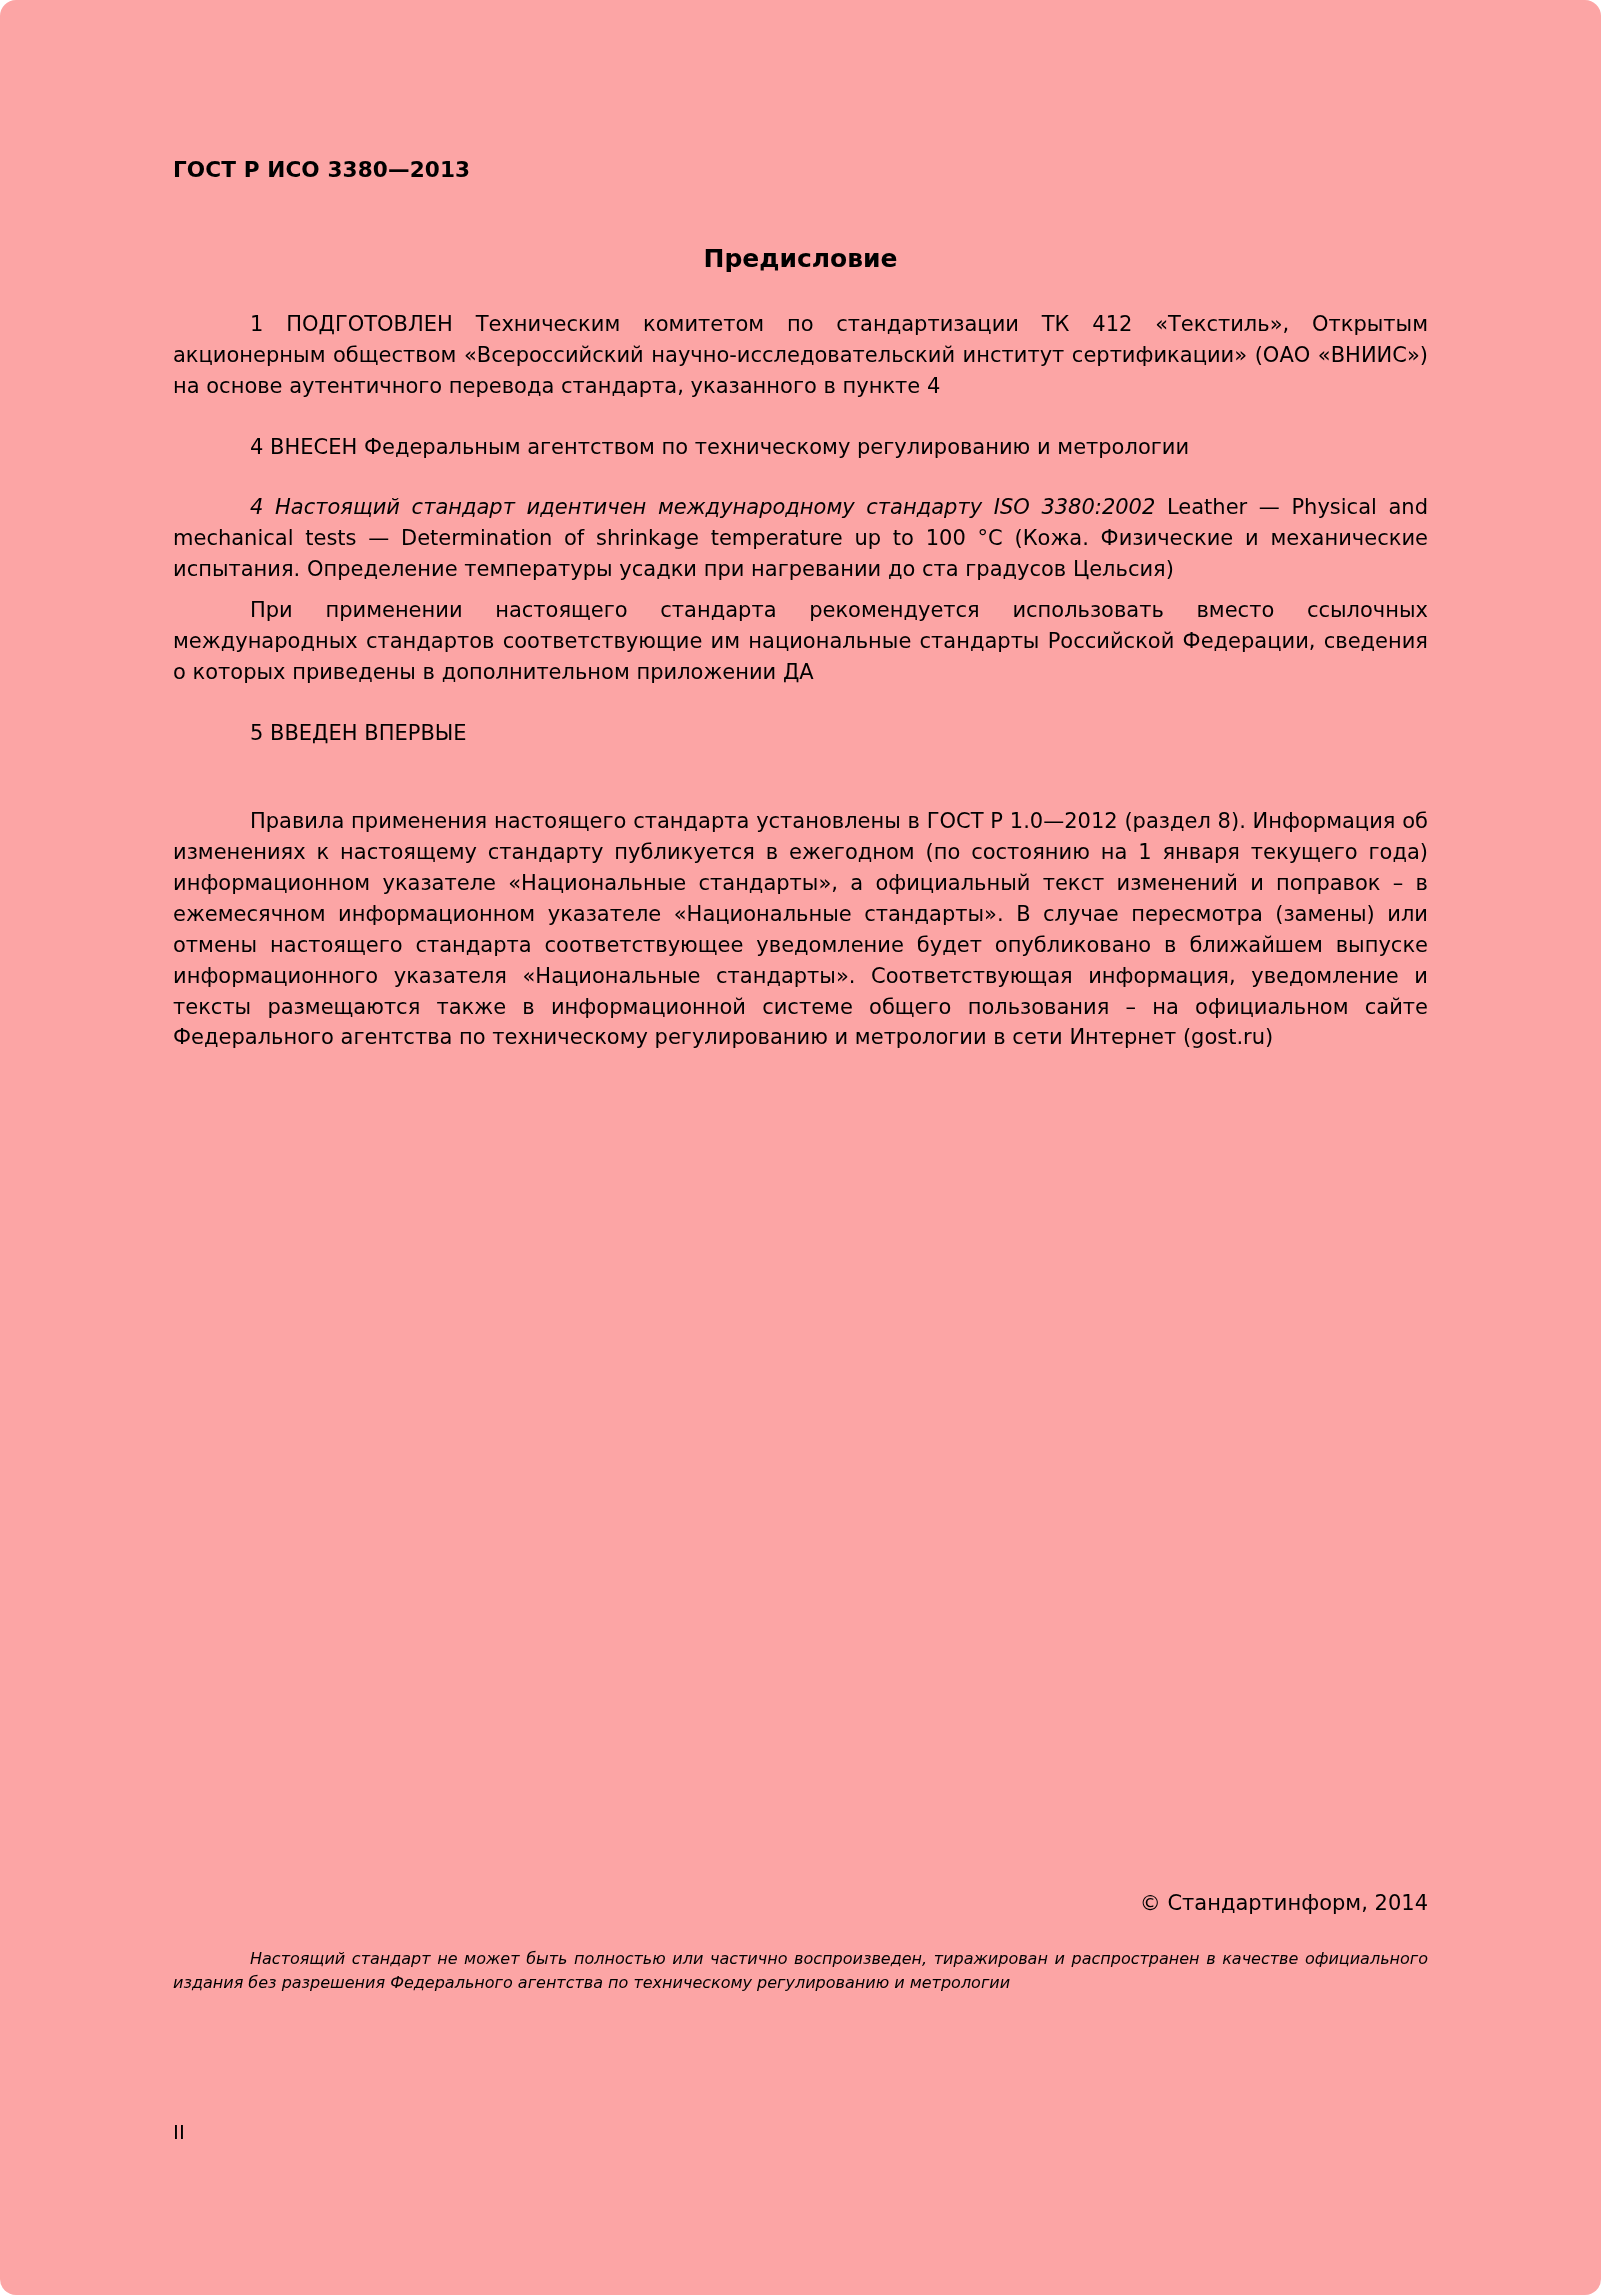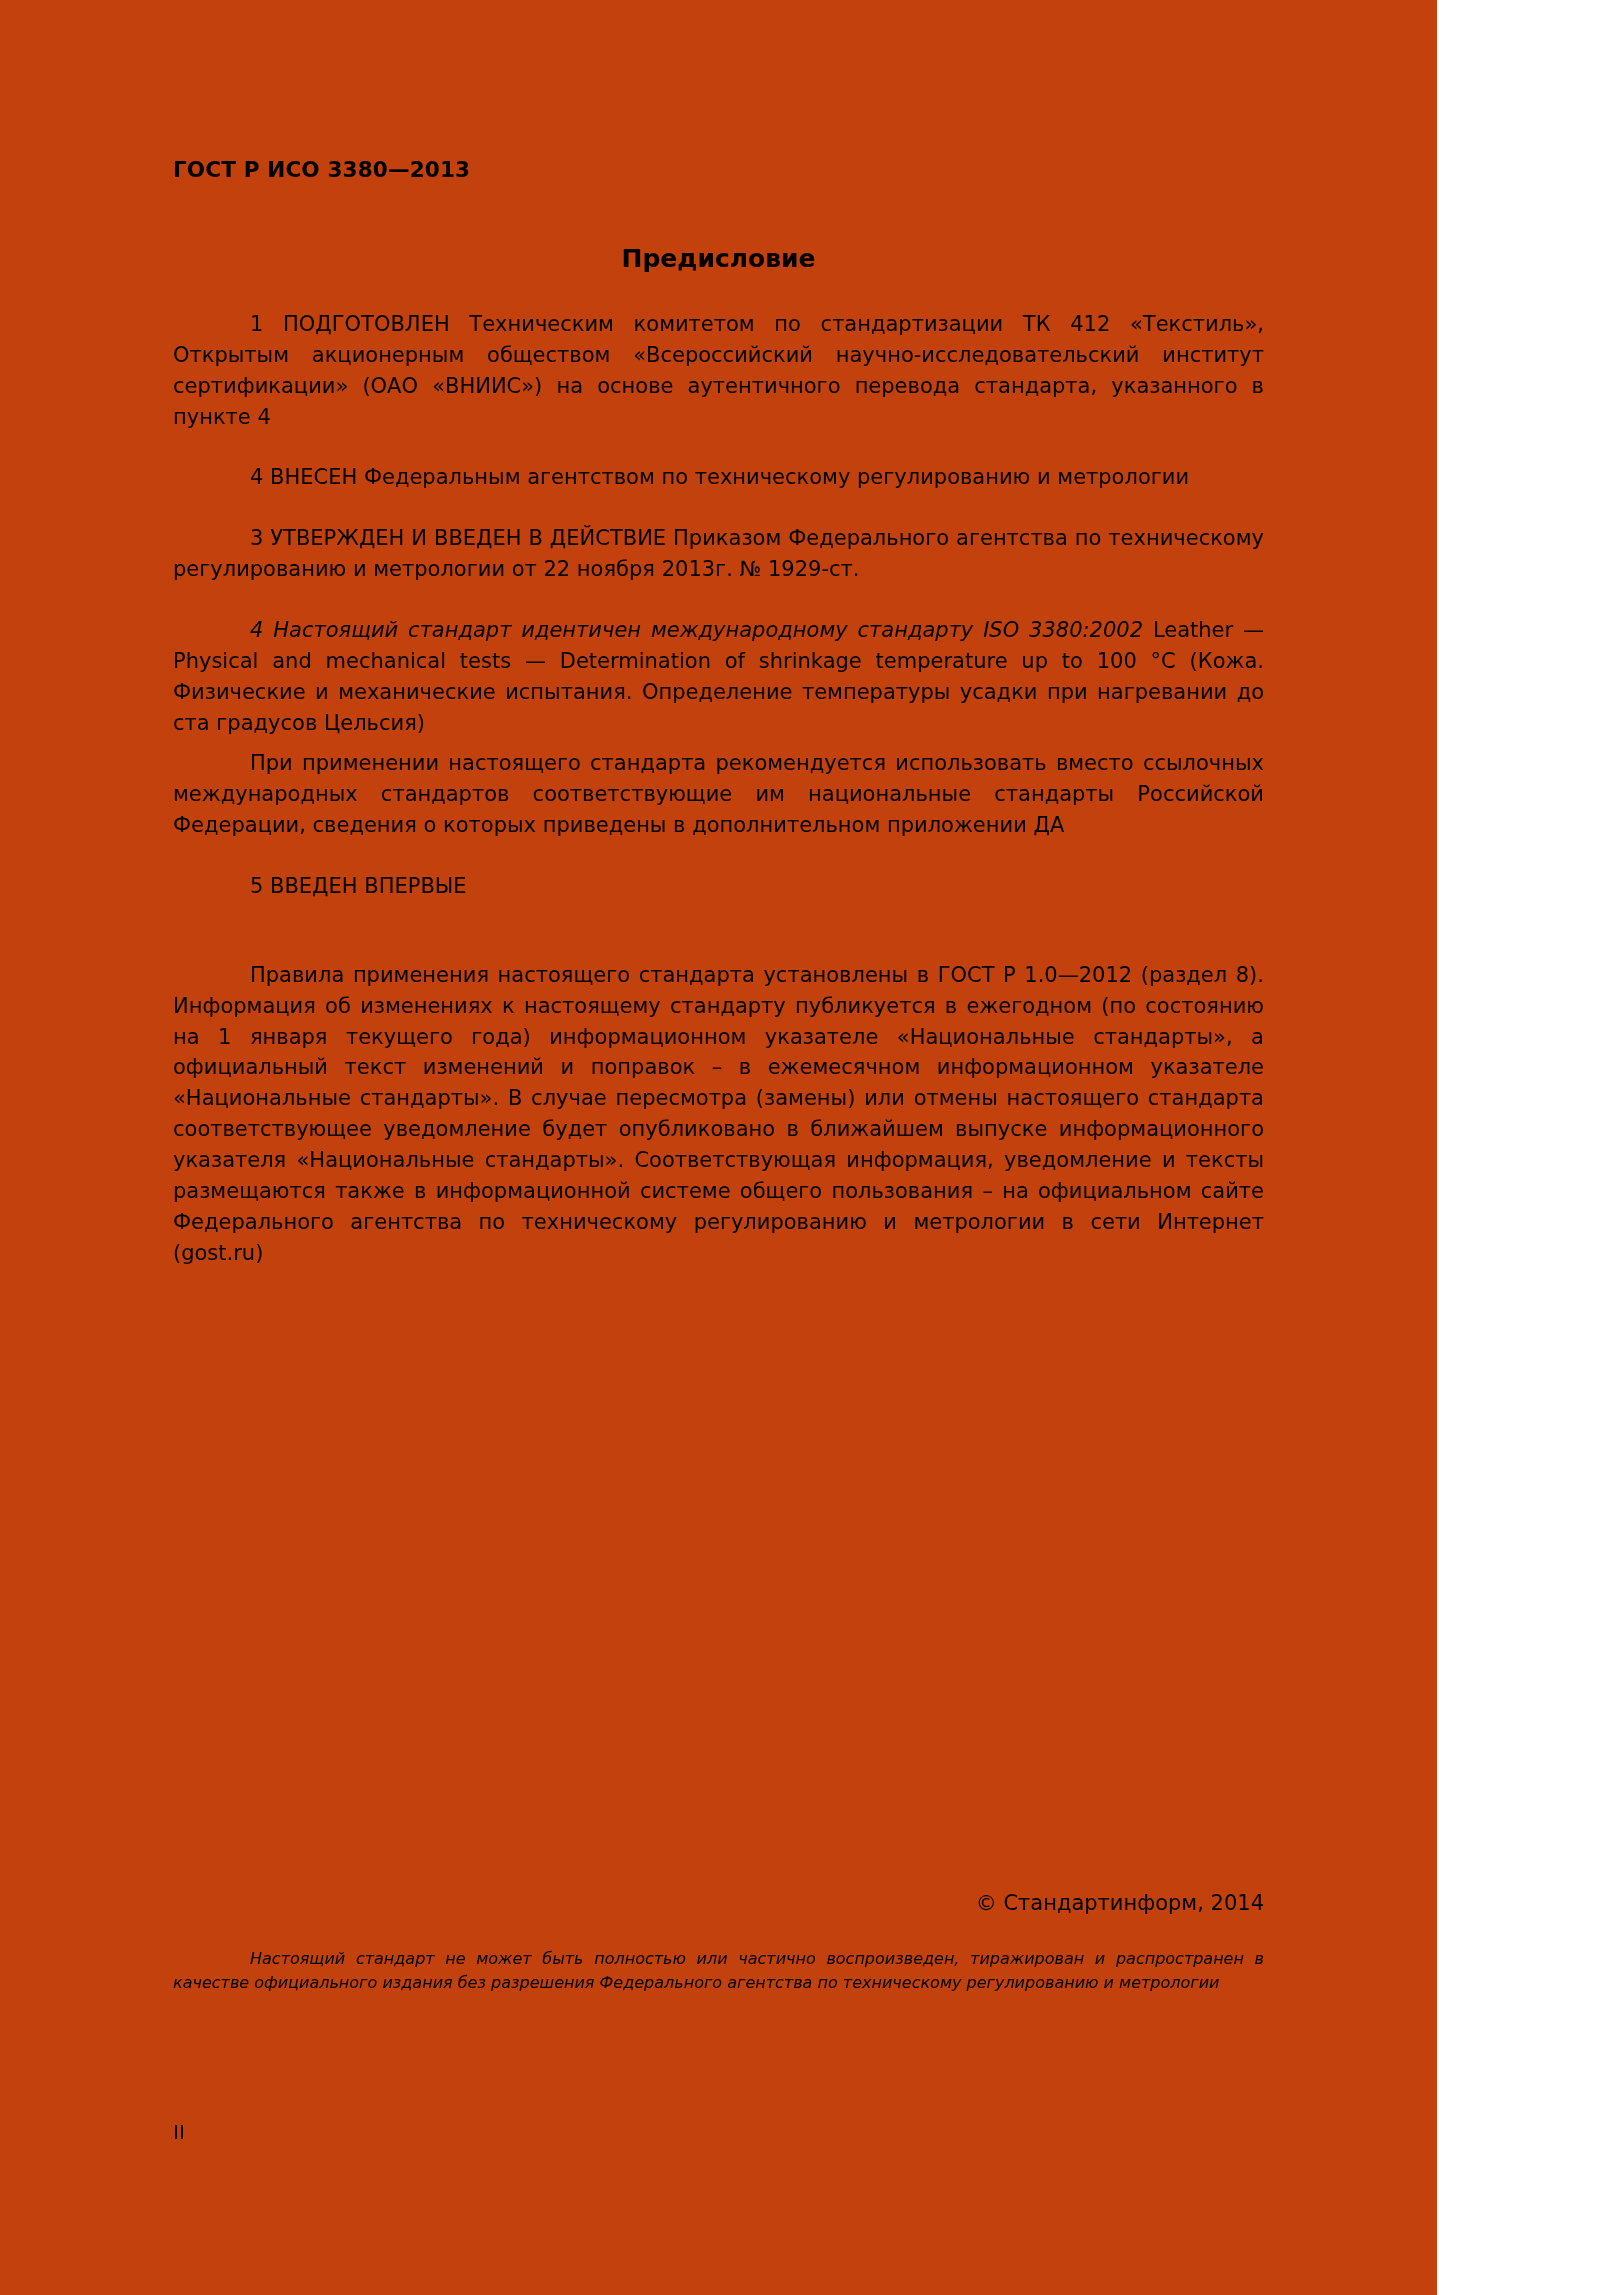--- a/index.html
+++ b/index.html
@@ -6,26 +6,27 @@
     margin: 0;
     padding: 0;
     background: #ffffff;
   }
   body {
     font-family: "DejaVu Sans", sans-serif;
     color: #000000;
   }
   .page {
     position: relative;
-    width: 1437px;
+    width: 1601px;
     height: 2295px;
     box-sizing: border-box;
     padding: 157px 173px 0 173px;
-    background: #c2410c;
+    background: #fca5a5;
     overflow: hidden;
+    border-radius: 16px;
   }
   .doc-number {
     font-size: 21.6px;
     font-weight: bold;
     letter-spacing: 0.1px;
     margin: 0 0 62px 0;
   }
   .doc-title {
     text-align: center;
     font-size: 25px;
@@ -92,21 +93,20 @@
 <div class="page">
 
   <div class="doc-number">ГОСТ Р ИСО 3380—2013</div>
 
   <h1 class="doc-title">Предисловие</h1>
 
   <p class="para indent">1 ПОДГОТОВЛЕН Техническим комитетом по стандартизации ТК 412 «Текстиль», Открытым акционерным обществом «Всероссийский научно-исследовательский институт сертификации» (ОАО «ВНИИС») на основе аутентичного перевода стандарта, указанного в пункте 4</p>
 
   <p class="para indent">4 ВНЕСЕН Федеральным агентством по техническому регулированию и метрологии</p>
 
-  <p class="para indent">3 УТВЕРЖДЕН И ВВЕДЕН В ДЕЙСТВИЕ Приказом Федерального агентства по техническому регулированию и метрологии от 22 ноября 2013г. № 1929-ст.</p>
 
   <p class="para indent tight"><span class="italic">4 Настоящий стандарт идентичен международному стандарту ISO 3380:2002</span><span> Leather — Physical and mechanical tests — Determination of shrinkage temperature up to 100 °C (Кожа. Физические и механические испытания. Определение температуры усадки при нагревании до ста градусов Цельсия)</span></p>
 
   <p class="para indent">При применении настоящего стандарта рекомендуется использовать вместо ссылочных международных стандартов соответствующие им национальные стандарты Российской Федерации, сведения о которых приведены в дополнительном приложении ДА</p>
 
   <p class="para indent no-justify">5 ВВЕДЕН ВПЕРВЫЕ</p>
 
   <p class="rules-block">Правила применения настоящего стандарта установлены в ГОСТ Р 1.0—2012 (раздел 8). Информация об изменениях к настоящему стандарту публикуется в ежегодном (по состоянию на 1 января текущего года) информационном указателе «Национальные стандарты», а официальный текст изменений и поправок – в ежемесячном информационном указателе «Национальные стандарты». В случае пересмотра (замены) или отмены настоящего стандарта соответствующее уведомление будет опубликовано в ближайшем выпуске информационного указателя «Национальные стандарты». Соответствующая информация, уведомление и тексты размещаются также в информационной системе общего пользования – на официальном сайте Федерального агентства по техническому регулированию и метрологии в сети Интернет (gost.ru)</p>
 
   <div class="copyright">© Стандартинформ, 2014</div>

